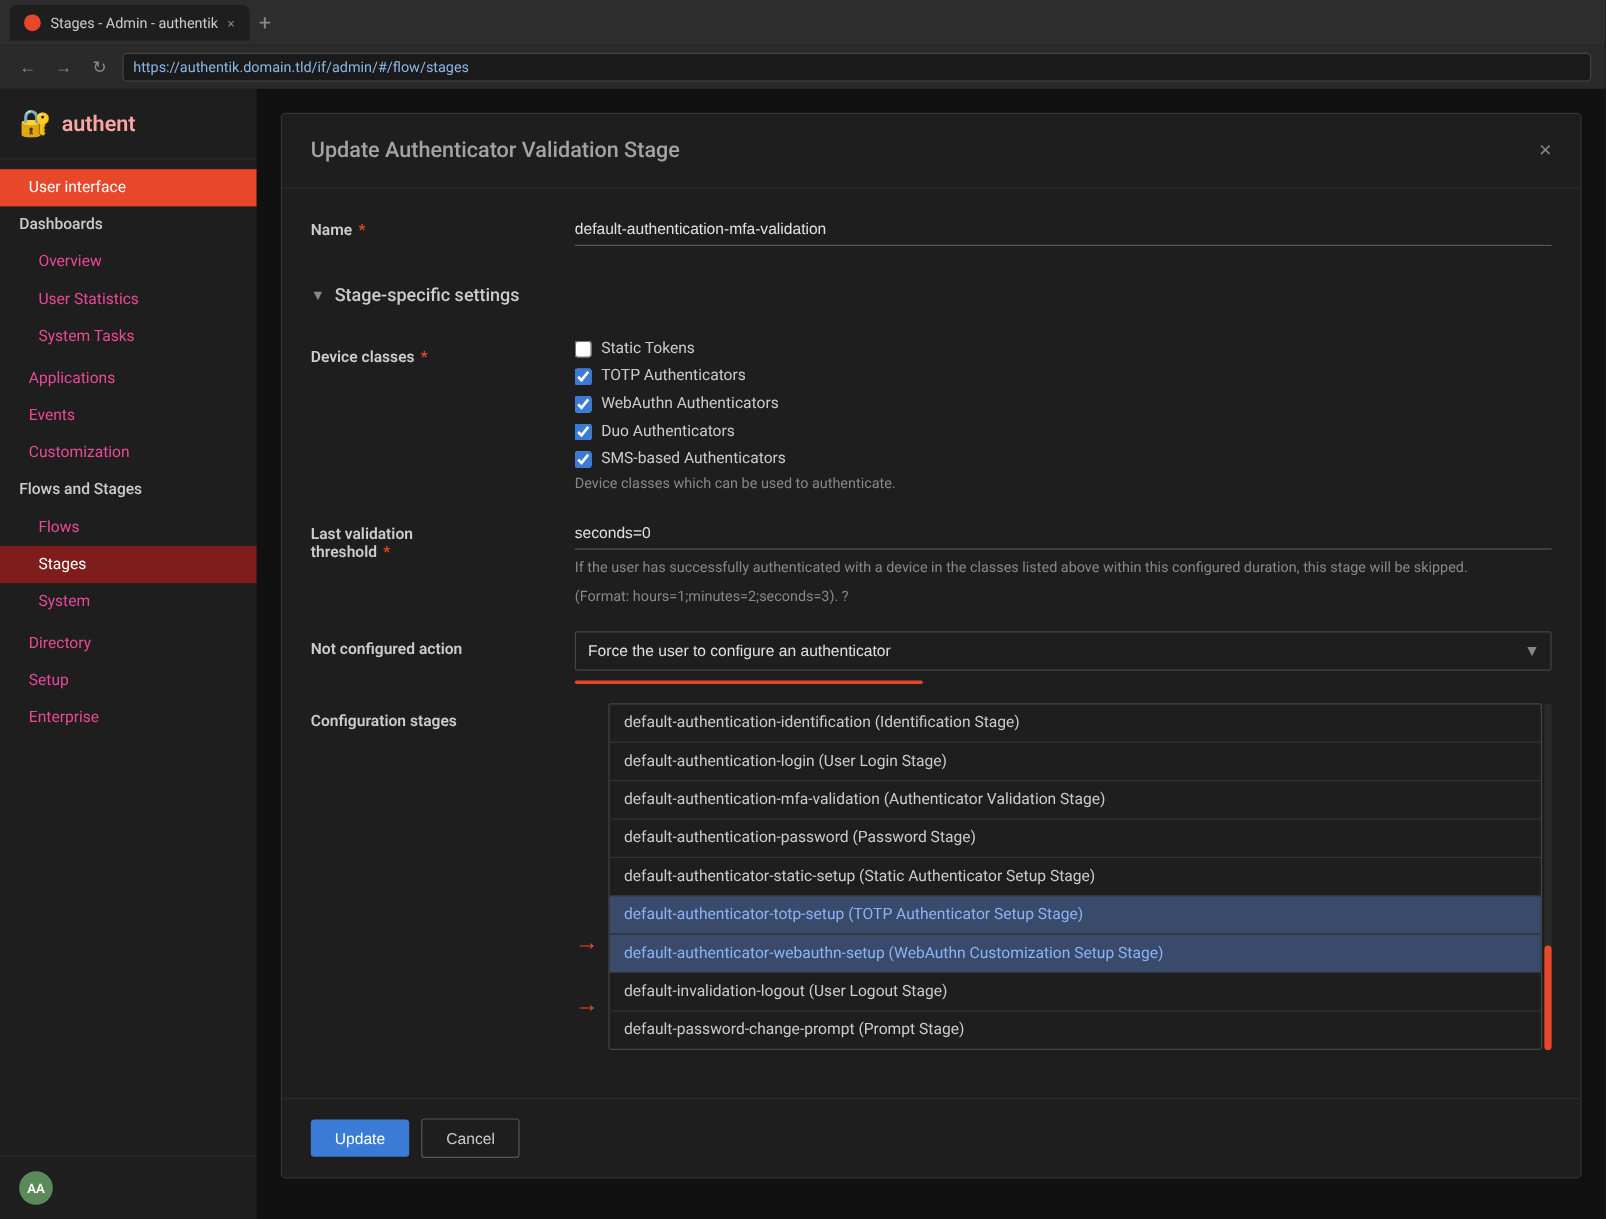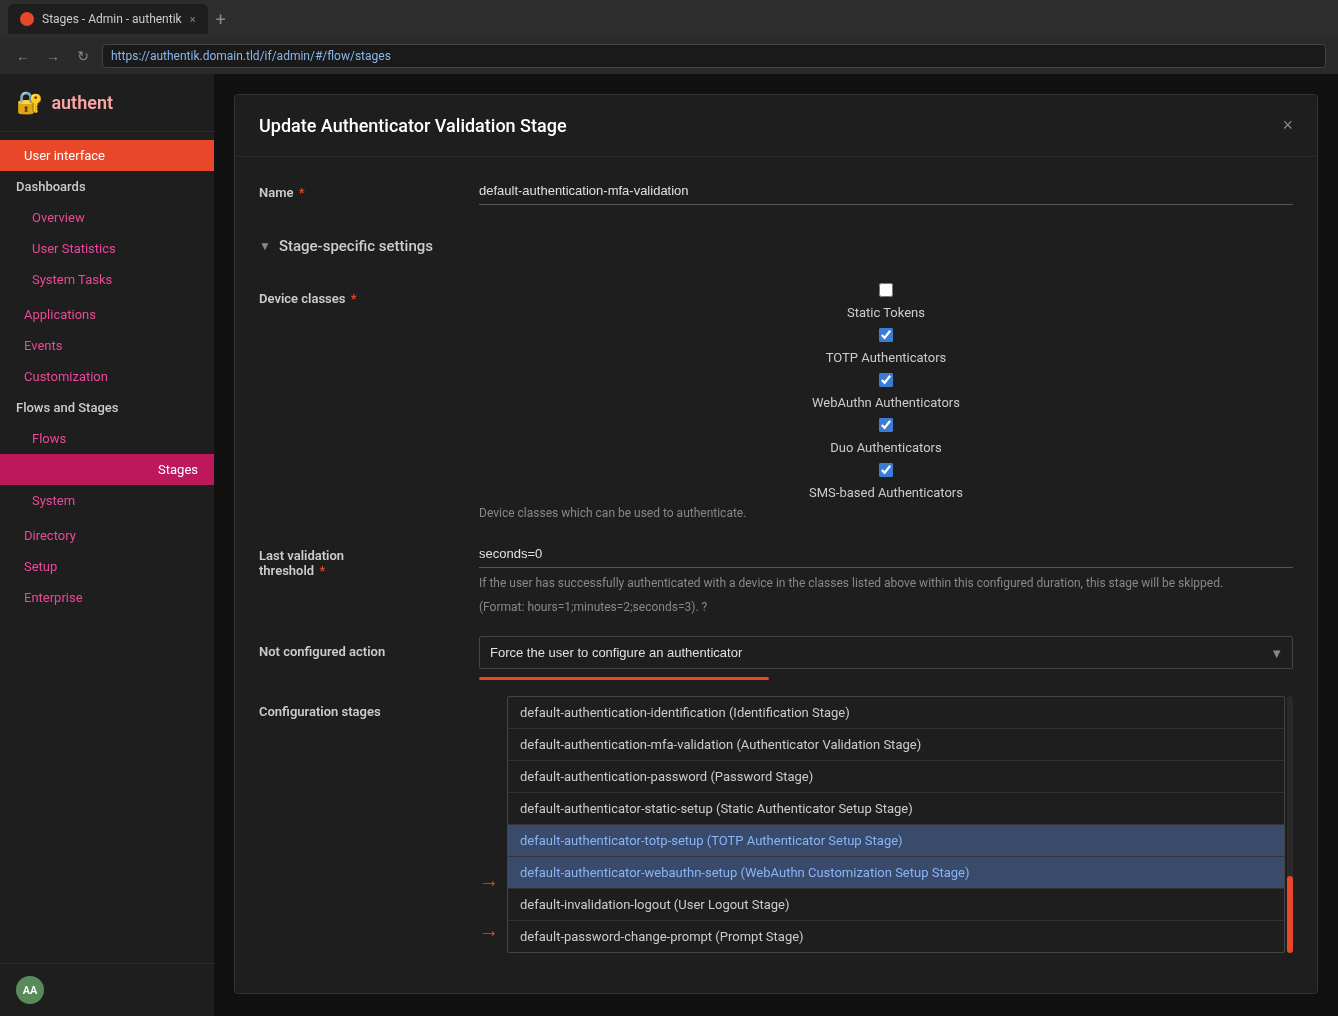--- a/index.html
+++ b/index.html
@@ -32,39 +32,39 @@
 
     .sidebar-user { padding: 12px 16px; border-top: 1px solid #2a2a2a; display: flex; align-items: flex-end; gap: 8px; }
     .user-avatar { width: 28px; height: 28px; border-radius: 50%; background: #5a8a5a; display: flex; align-items: center; justify-content: center; font-size: 11px; font-weight: 600; color: #fff; }
 
     
     .main-content { flex: 1; background: #111; overflow-y: auto; padding: 0; position: relative; }
 
     
     .dialog { background: #1e1e1e; margin: 20px; border-radius: 4px; border: 1px solid #333; }
     .dialog-header { padding: 20px 24px; border-bottom: 1px solid #2a2a2a; display: flex; align-items: center; justify-content: space-between; }
-    .dialog-title { font-size: 18px; font-weight: 500; color: #ffffff; }
+    .dialog-title { font-size: 18px; font-weight: 500; color: #a3a3a3; }
     .dialog-close { color: #888; cursor: pointer; font-size: 18px; background: none; border: none; }
 
     .dialog-body { padding: 20px 24px; }
 
     .form-row { display: flex; margin-bottom: 20px; align-items: flex-start; }
     .form-label { width: 220px; flex-shrink: 0; font-weight: 600; color: #ccc; padding-top: 8px; font-size: 13px; }
     .form-label .required { color: #e8472a; margin-left: 2px; }
     .form-control { flex: 1; }
     .form-input { width: 100%; background: transparent; border: none; border-bottom: 1px solid #555; color: #e0e0e0; padding: 6px 0; font-size: 13px; outline: none; }
 
     
     .section-header { display: flex; align-items: center; gap: 8px; padding: 12px 0; margin-bottom: 16px; cursor: pointer; }
     .section-chevron { color: #888; font-size: 12px; }
     .section-title { font-size: 15px; font-weight: 500; color: #ccc; }
 
     
     .checkbox-group { display: flex; flex-direction: column; gap: 8px; }
-    .checkbox-item { display: flex; align-items: center; gap: 8px; flex-direction: column; }
+    .checkbox-item { display: flex; align-items: center; gap: 8px; }
     .checkbox { width: 14px; height: 14px; accent-color: #3a7bd5; }
     .checkbox-label { font-size: 13px; color: #ccc; }
     .form-hint { font-size: 12px; color: #888; margin-top: 6px; }
 
     
     .threshold-input { background: transparent; border: none; border-bottom: 1px solid #555; color: #e0e0e0; padding: 6px 0; font-size: 13px; outline: none; width: 100%; }
     .threshold-desc { font-size: 12px; color: #888; margin-top: 6px; line-height: 1.5; }
 
     
     .select-wrapper { position: relative; }
@@ -147,21 +147,21 @@
         <span>Customization</span>
       </div>
 
       <div class="sidebar-section">
         <div class="sidebar-group-title">
           <span>Flows and Stages</span>
         </div>
         <div class="sidebar-item sidebar-item-child">
           <span>Flows</span>
         </div>
-        <div class="sidebar-item sidebar-item-child active" style="background:#be185d;text-align:right;">
+        <div class="sidebar-item sidebar-item-child active" style="background:#7f1d1d;">
           <span>Stages</span>
         </div>
         <div class="sidebar-item sidebar-item-child">
           <span>System</span>
         </div>
       </div>
 
       <div class="sidebar-item">
         <span>Directory</span>
       </div>
@@ -272,34 +272,39 @@
           <div class="form-label">Configuration stages</div>
           <div class="form-control" style="position:relative;">
             <div style="display:flex;">
 
               <div style="display:flex; flex-direction:column; justify-content:center; margin-right: 8px; margin-top: 160px;">
                 <div style="color:#e8472a; font-size:20px; margin-bottom:26px;">→</div>
                 <div style="color:#e8472a; font-size:20px;">→</div>
               </div>
               <div class="stages-list" style="flex:1;" id="stages-list">
               <div class="stage-item">default-authentication-identification (Identification Stage)</div>
+                  <div class="stage-item">default-authentication-login (User Login Stage)</div>
                   <div class="stage-item">default-authentication-mfa-validation (Authenticator Validation Stage)</div>
                   <div class="stage-item">default-authentication-password (Password Stage)</div>
                   <div class="stage-item">default-authenticator-static-setup (Static Authenticator Setup Stage)</div>
                   <div class="stage-item highlighted">default-authenticator-totp-setup (TOTP Authenticator Setup Stage)</div>
                   <div class="stage-item highlighted">default-authenticator-webauthn-setup (WebAuthn Customization Setup Stage)</div>
                   <div class="stage-item">default-invalidation-logout (User Logout Stage)</div>
                   <div class="stage-item">default-password-change-prompt (Prompt Stage)</div>
                 </div>
               <div style="width:6px; background:#2a2a2a; margin-left:2px; border-radius:3px; position:relative;">
                 <div style="width:100%; height:30%; background:#e8472a; border-radius:3px; position:absolute; bottom:0;"></div>
               </div>
             </div>
           </div>
         </div>
 
       </div>
 
+      <div class="dialog-footer">
+        <button class="btn-primary">Update</button>
+        <button class="btn-secondary">Cancel</button>
+      </div>
 
     </div>
   </div>
 
 </div>
 
 </body></html>

